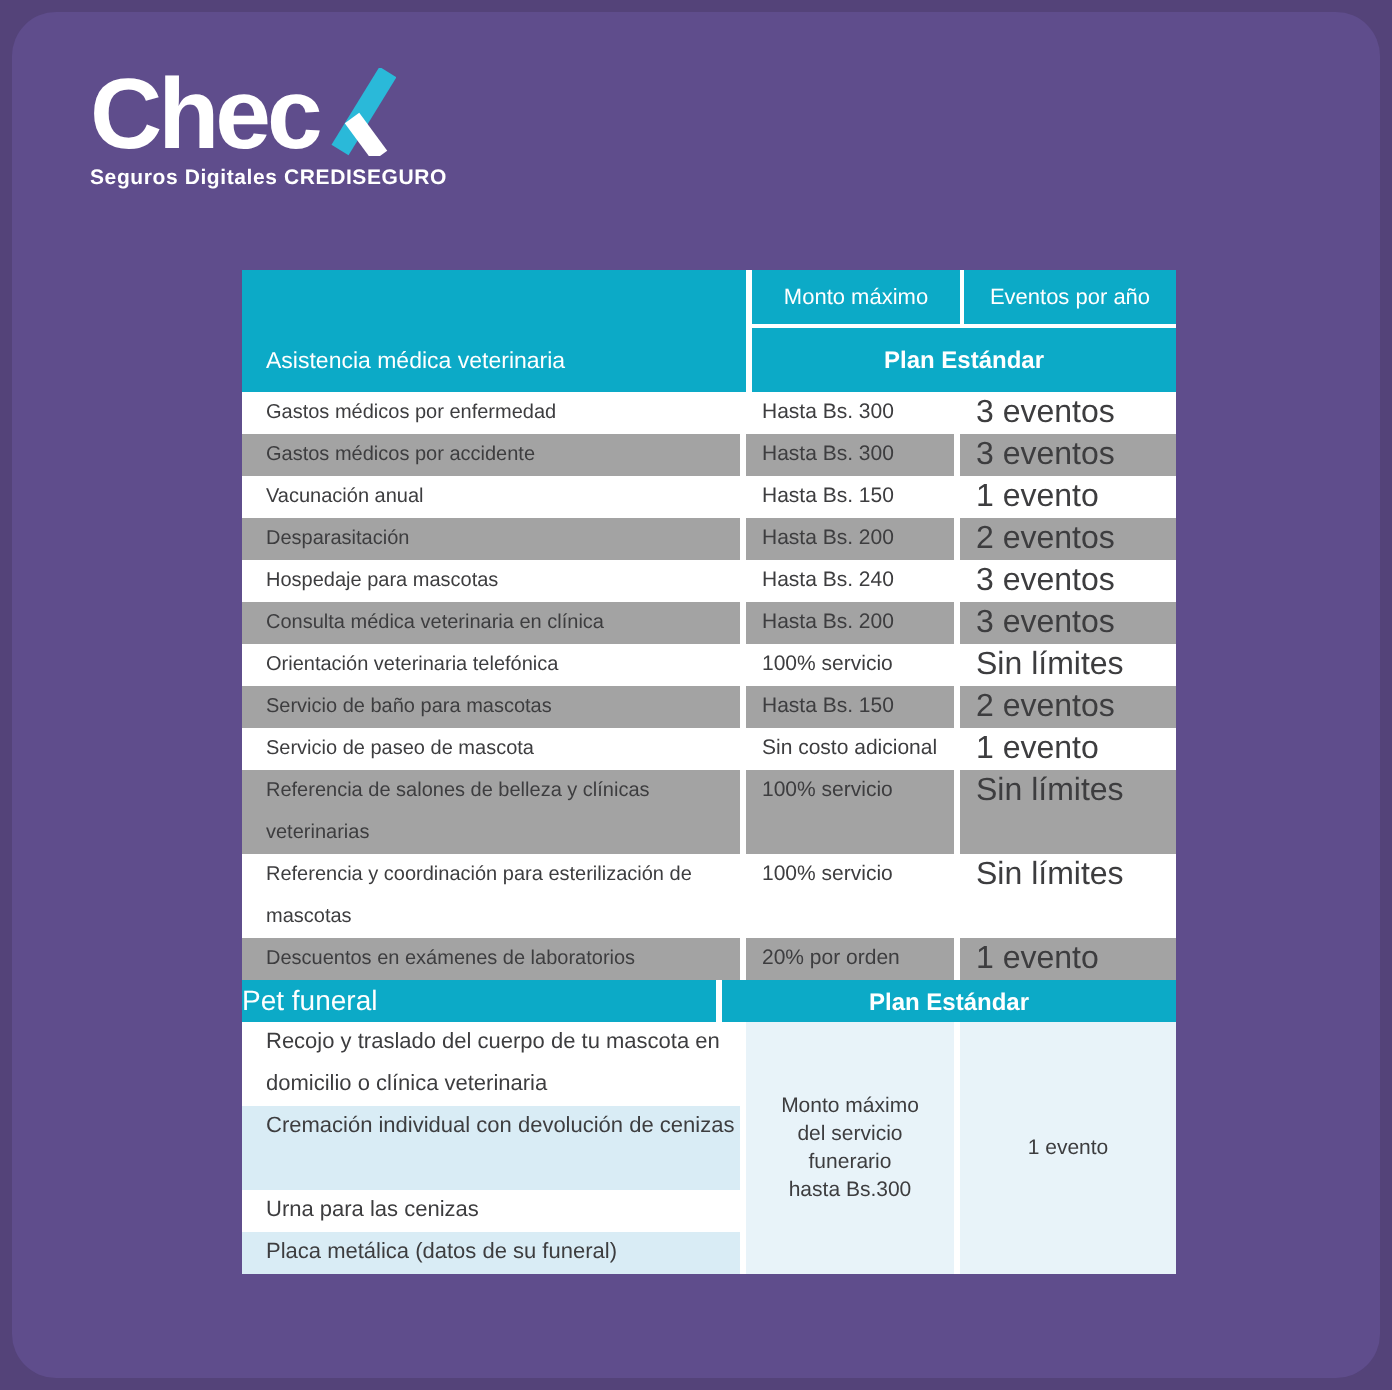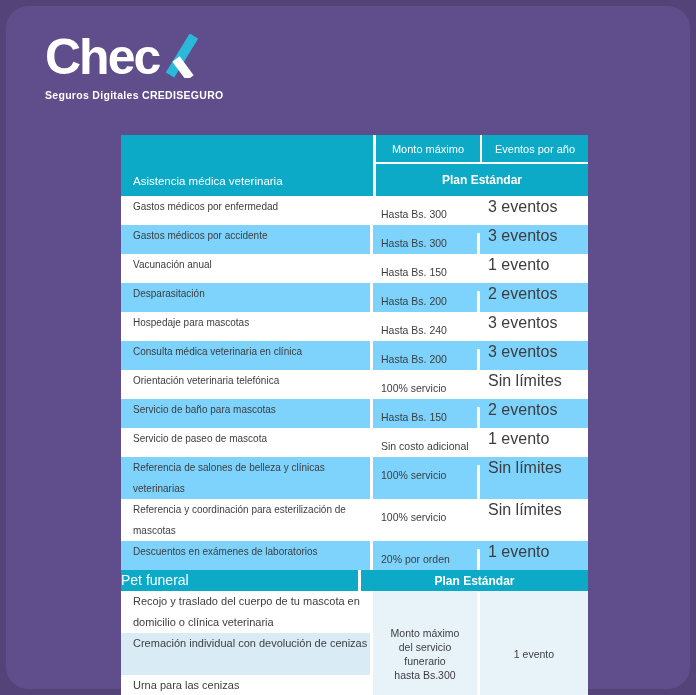--- a/index.html
+++ b/index.html
@@ -17,21 +17,21 @@
   
   .logo { position:absolute; left:45px; top:34px; }
   .logo-row { display:flex; align-items:center; }
   .brand {
     color:#ffffff; font-size:50px; font-weight:700;
     letter-spacing:-2px; line-height:46px;
   }
   .klogo { margin-left:3px; margin-bottom:2px; }
   .subtitle {
     color:#ffffff; font-size:10.5px; font-weight:700;
-    letter-spacing:0.3px; margin-top:9px;
+    letter-spacing:0.3px; margin-top:3px;
   }
   
   .tbl {
     position:absolute; left:121px; top:135px; width:467px;
     background:#ffffff; color:#3d3d3f;
   }
   .thead { position:relative; height:61px; background:#0caac7; color:#fff; }
   .h-left {
     position:absolute; left:0; top:0; width:252px; height:61px;
     box-sizing:border-box; display:flex; align-items:flex-end;
@@ -46,24 +46,24 @@
     width:104px; border-right:2px solid #fff; display:flex;
     align-items:center; justify-content:center; font-size:11px;
   }
   .h-c3 { flex:1; display:flex; align-items:center; justify-content:center; font-size:11px; }
   .h-plan {
     height:32px; display:flex; align-items:center; justify-content:center;
     font-weight:700; font-size:12px;
   }
   
   .row { display:flex; min-height:21px; background:#fff; }
-  .row.alt { background:#7dd3fc; }
+  .row.alt { background:#a3a3a3; }
   .row.tall { min-height:42px; }
   .c1 { width:237px; padding-left:12px; border-right:3px solid #fff; font-size:10px; line-height:21px; }
-  .c2 { width:96px;  padding-left:8px;  border-right:3px solid #fff; font-size:10.5px; line-height:21px;margin-top:8px; }
+  .c2 { width:96px;  padding-left:8px;  border-right:3px solid #fff; font-size:10.5px; line-height:21px; }
   .c3 { width:100px; padding-left:8px;  font-size:16px; line-height:21px; }
   
   .frow { display:flex; height:21px; background:#0caac7; color:#fff; }
   .frow .ft { width:237px; border-right:3px solid #fff; font-size:14px; line-height:21px; }
   .frow .fp { flex:1; display:flex; align-items:center; justify-content:center; font-weight:700; font-size:12px; }
   .fbody { display:flex; }
   .f-left { width:249px; border-right:3px solid #fff; }
   .fitem { min-height:21px; padding-left:12px; font-size:11px; line-height:21px; background:#fff; }
   .fitem.alt { background:#d9ecf5; }
   .fitem.tall { min-height:42px; }

